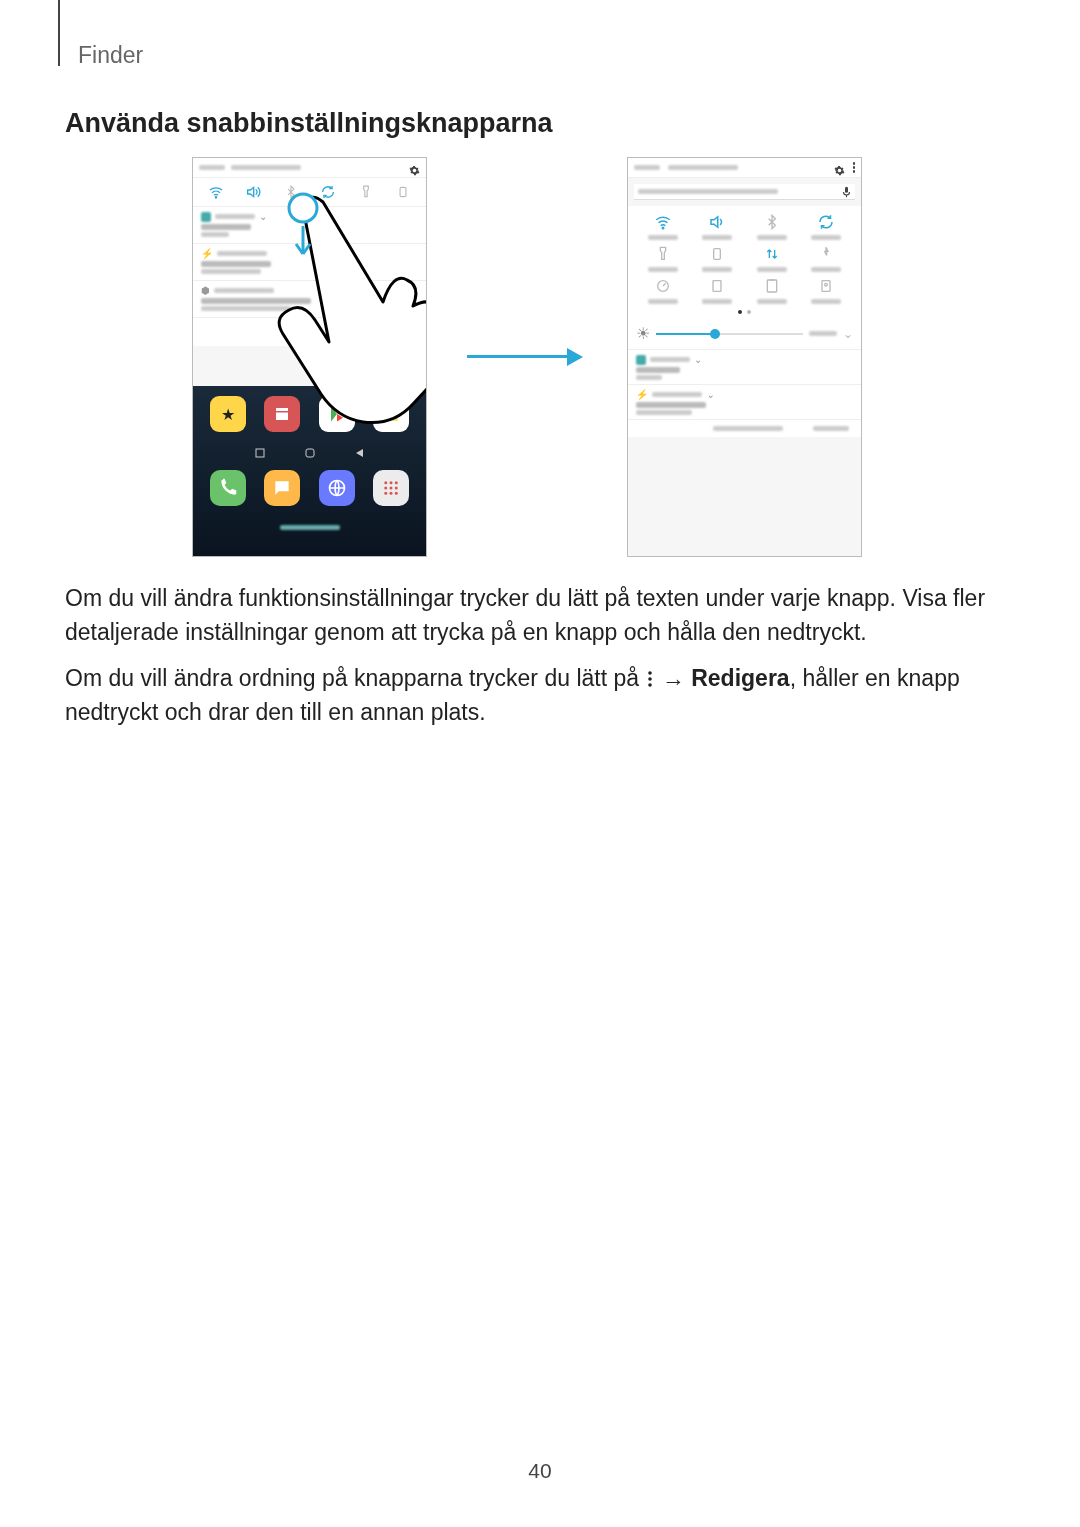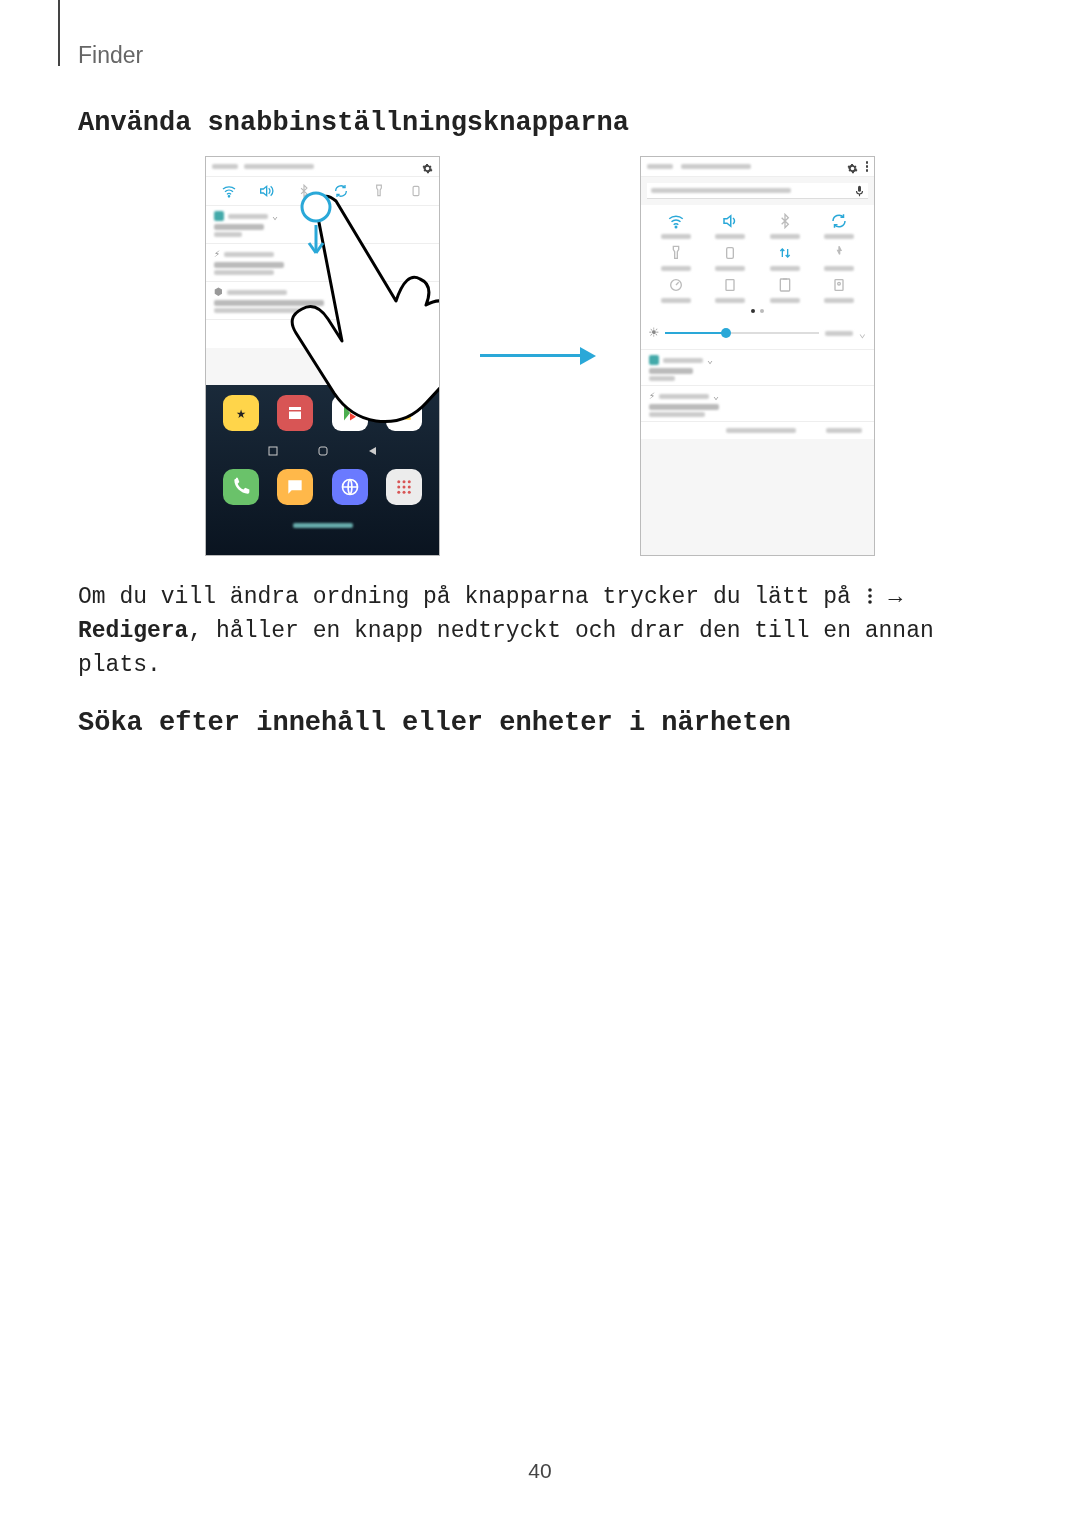--- a/index.html
+++ b/index.html
@@ -21,24 +21,23 @@
   }
   .header-breadcrumb {
     position: absolute;
     left: 78px;
     top: 42px;
     font-size: 23px;
     color: #666;
   }
   .content {
     position: absolute;
-    left: 78px;
+    left: 65px;
     top: 108px;
     width: 924px;
-    font-family: Liberation Mono, monospace;
   }
   h3.subhead {
     font-size: 27px;
     font-weight: bold;
     color: #222;
     margin-bottom: 14px;
   }
   p.body {
     font-size: 23px;
     line-height: 34px;
@@ -535,27 +534,27 @@
         <div class="blur-line" style="width:70px;margin-bottom:2px"></div>
         <div class="blur-line-s" style="width:56px"></div>
       </div>
       <div class="footer-row">
         <div class="blur-line-s" style="width:70px"></div>
         <div class="blur-line-s" style="width:36px"></div>
       </div>
     </div>
   </div>
 
+  <p class="body">Om du vill ändra funktionsinställningar trycker du lätt på texten under varje knapp. Visa fler detaljerade inställningar genom att trycka på en knapp och hålla den nedtryckt.</p>
   <p class="body">
     <span>Om du vill ändra ordning på knapparna trycker du lätt på </span><span class="inline-icon dots"><svg viewBox="0 0 10 18">
           <circle cx="5" cy="3" r="1.8" fill="#222"></circle>
           <circle cx="5" cy="9" r="1.8" fill="#222"></circle>
           <circle cx="5" cy="15" r="1.8" fill="#222"></circle>
         </svg></span><span> → </span><span class="bold">Redigera</span><span>, håller en knapp nedtryckt och drar den till en annan plats.</span>
   </p>
 
 
-  <h3 class="subhead" style="margin-top:26px">Söka efter innehåll eller enheter i närheten</h3>
 
 
 </div>
 
 <div class="page-num">40</div>
 
 </body></html>

